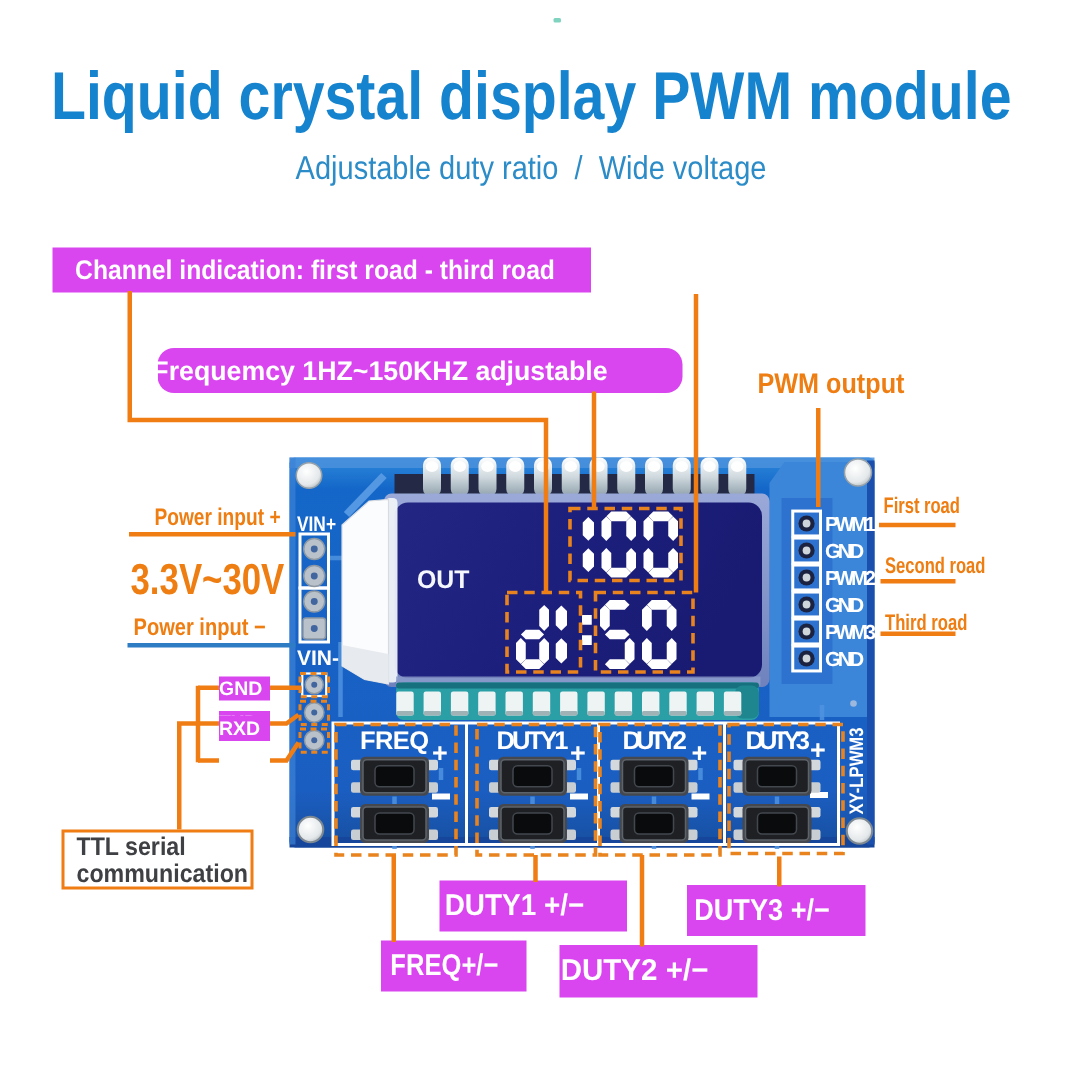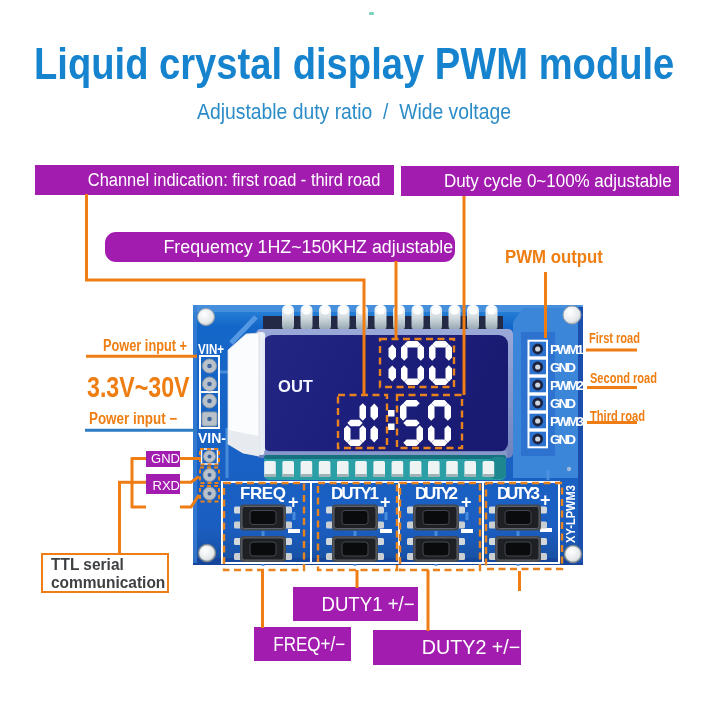--- a/index.html
+++ b/index.html
@@ -1,51 +1,51 @@
 <!DOCTYPE html>
 <html><head>
 <meta charset="utf-8">
 <style>
 html,body{margin:0;padding:0;background:#ffffff;}
 *{box-sizing:border-box;font-family:"Liberation Sans",sans-serif;}
 #page{position:relative;width:720px;height:720px;background:#ffffff;overflow:hidden;}
-.obox{position:absolute;background:#a21caf;color:#fff;font-weight:normal;text-align:right;white-space:nowrap;}
+.obox{position:absolute;background:#d946ef;color:#fff;font-weight:bold;text-align:left;white-space:nowrap;}
 .obox span{display:inline-block;}
 .otxt{position:absolute;color:#ee7d12;font-weight:bold;white-space:nowrap;transform-origin:0 50%;}
 </style>
 </head>
 <body>
 <div id="page">
   <div style="position:absolute;left:369px;top:12px;width:5px;height:3px;background:#7fd3bf;border-radius:1px;"></div>
 
   <div style="position:absolute;left:34px;top:38px;color:#1583cd;font-weight:bold;font-size:45px;white-space:nowrap;transform:scaleX(0.848);transform-origin:0 0;">Liquid crystal display PWM module</div>
   <div style="position:absolute;left:-6px;top:99px;width:720px;text-align:center;color:#2b8cc8;font-size:22px;white-space:nowrap;transform:scaleX(0.879);">Adjustable duty ratio&nbsp; /&nbsp; Wide voltage</div>
 
   <div class="obox" style="left:35px;top:165px;width:359px;height:30px;font-size:18px;line-height:30px;"><span style="transform:scaleX(0.914);">Channel indication: first road - third road</span></div>
-  <div class="obox" style="left:401px;top:166px;width:278px;height:30px;font-size:18px;line-height:30px;"><span style="transform:scaleX(0.943);">Duty cycle 0~100% adjustable</span></div>
   <div class="obox" style="left:105px;top:232px;width:350px;height:30px;font-size:18px;line-height:30px;border-radius:11px;"><span style="transform:scaleX(0.99);margin-left:-5px;">Frequemcy 1HZ~150KHZ adjustable</span></div>
   <div class="otxt" style="left:505px;top:246px;font-size:19px;transform:scaleX(0.884);">PWM output</div>
 
   <div class="otxt" style="left:103px;top:337px;font-size:16px;transform:scaleX(0.798);">Power input +</div>
   <div class="otxt" style="left:87px;top:371px;font-size:29px;transform:scaleX(0.80);">3.3V~30V</div>
   <div class="otxt" style="left:89px;top:410px;font-size:16px;transform:scaleX(0.837);">Power input −</div>
 
   <div class="obox" style="left:146px;top:451px;width:34px;height:16px;font-size:13px;line-height:16px;">GND</div>
   <div class="obox" style="left:146px;top:474px;width:34px;height:16px;font-size:13px;line-height:16px;">TXD</div>
   <div class="obox" style="left:146px;top:477px;width:34px;height:17px;font-size:13px;line-height:17px;">RXD</div>
 
   <div style="position:absolute;left:41px;top:553px;width:128px;height:40px;background:#fff;border:2px solid #ef7d13;color:#3f4043;font-size:17px;line-height:18px;padding:1px 0 0 8px;font-weight:bold;"><span style="display:inline-block;transform:scaleX(0.91);transform-origin:0 0;white-space:nowrap;">TTL serial<br>communication</span></div>
 
   <div class="otxt" style="left:589px;top:329px;font-size:15px;transform:scaleX(0.737);">First road</div>
   <div class="otxt" style="left:590px;top:369px;font-size:15px;transform:scaleX(0.737);">Second road</div>
   <div class="otxt" style="left:590px;top:407px;font-size:15px;transform:scaleX(0.741);">Third road</div>
 
   <div class="obox" style="left:214px;top:627px;width:97px;height:34px;font-size:20px;line-height:34px;margin-left:40px;"><span style="transform:scaleX(0.853);">FREQ+/−</span></div>
   <div class="obox" style="left:293px;top:587px;width:125px;height:34px;font-size:20px;line-height:34px;"><span style="transform:scaleX(0.931);">DUTY1 +/−</span></div>
-  <div class="obox" style="left:373px;top:630px;width:148px;height:35px;font-size:20px;line-height:35px;"><span style="transform:scaleX(0.985);">DUTY2 +/−</span></div>
+  <div class="obox" style="left:373px;top:630px;width:132px;height:35px;font-size:20px;line-height:35px;"><span style="transform:scaleX(0.985);">DUTY2 +/−</span></div>
+  <div class="obox" style="left:458px;top:590px;width:119px;height:34px;font-size:20px;line-height:34px;"><span style="transform:scaleX(0.904);">DUTY3 +/−</span></div>
 
 <svg width="720" height="720" viewBox="0 0 720 720" style="position:absolute;left:0;top:0;">
 <defs>
   <linearGradient id="boardG" x1="0" y1="0" x2="0" y2="1">
     <stop offset="0" stop-color="#2d89dc"></stop>
     <stop offset="0.08" stop-color="#1467c8"></stop>
     <stop offset="0.85" stop-color="#1b5ec2"></stop>
     <stop offset="1" stop-color="#174f9f"></stop>
   </linearGradient>
   <linearGradient id="pinG" x1="0" y1="0" x2="0" y2="1">

